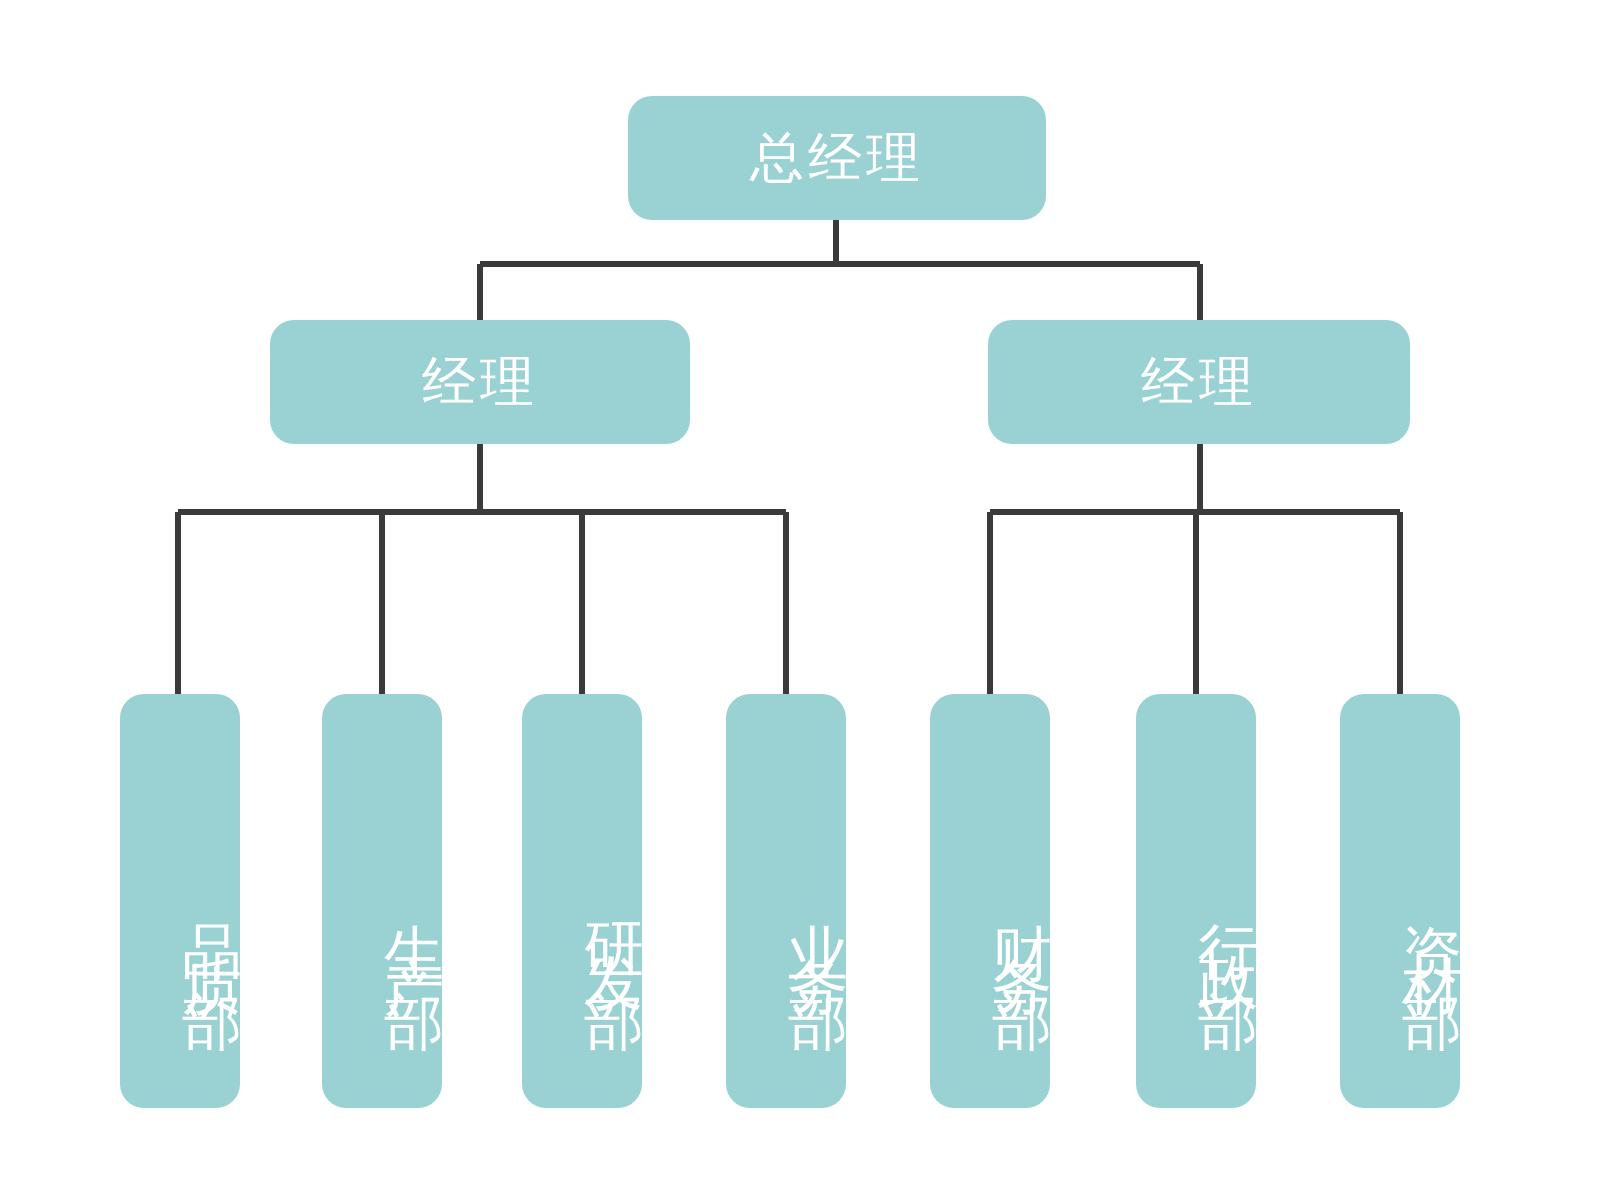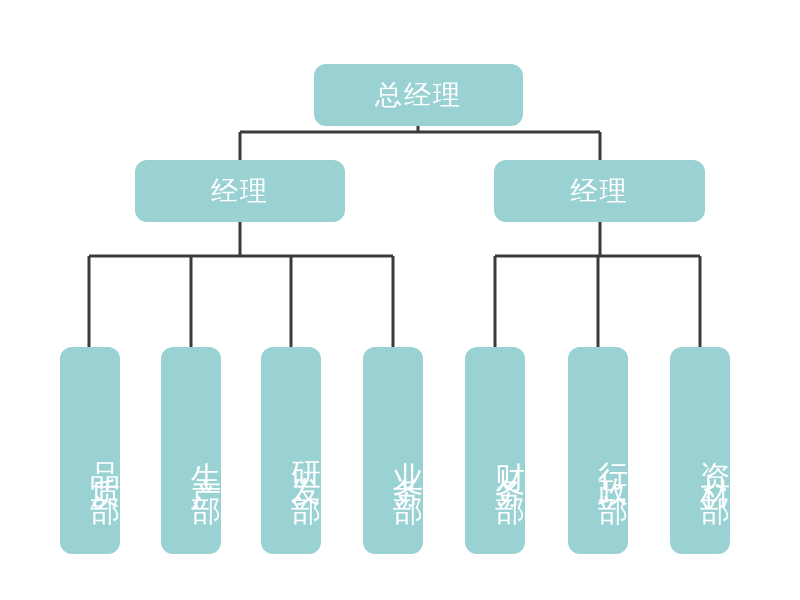--- a/index.html
+++ b/index.html
@@ -79,21 +79,21 @@
       <path d="M393,256 L393,347"></path>
 
       <path d="M600,222 L600,256"></path>
       <path d="M495,256 L700,256"></path>
       <path d="M495,256 L495,347"></path>
       <path d="M598,256 L598,347"></path>
       <path d="M700,256 L700,347"></path>
     </g>
   </svg>
 
-  <div class="node node-horizontal" style="left:314px; top:64px; width:209px; height:62px;">
+  <div class="node node-horizontal" style="left:314px; top:48px; width:209px; height:62px;">
     <span class="label">总经理</span>
   </div>
 
   <div class="node node-horizontal" style="left:135px; top:160px; width:210px; height:62px;">
     <span class="label">经理</span>
   </div>
 
   <div class="node node-horizontal" style="left:494px; top:160px; width:211px; height:62px;">
     <span class="label">经理</span>
   </div>

